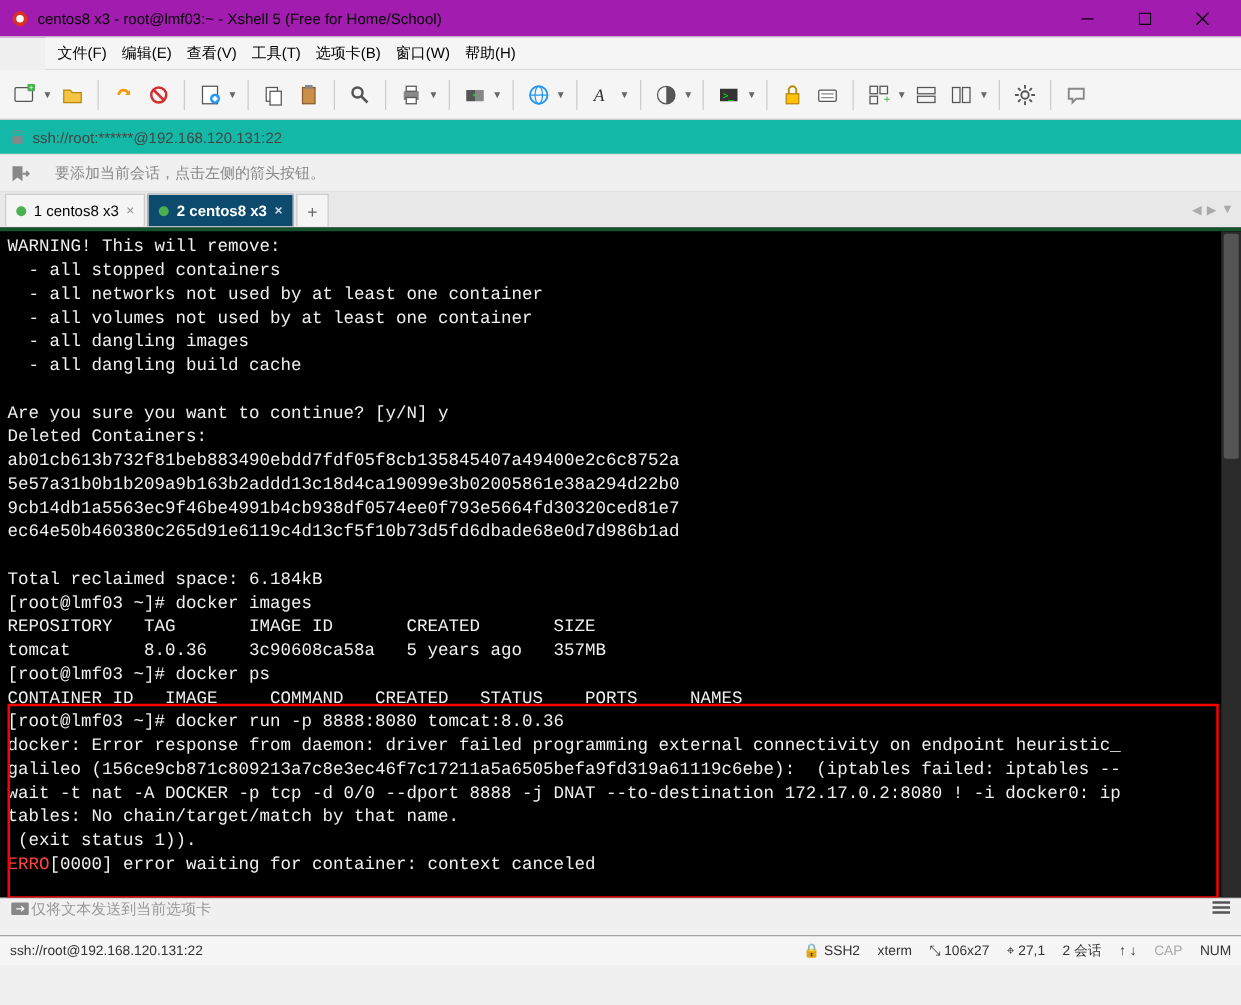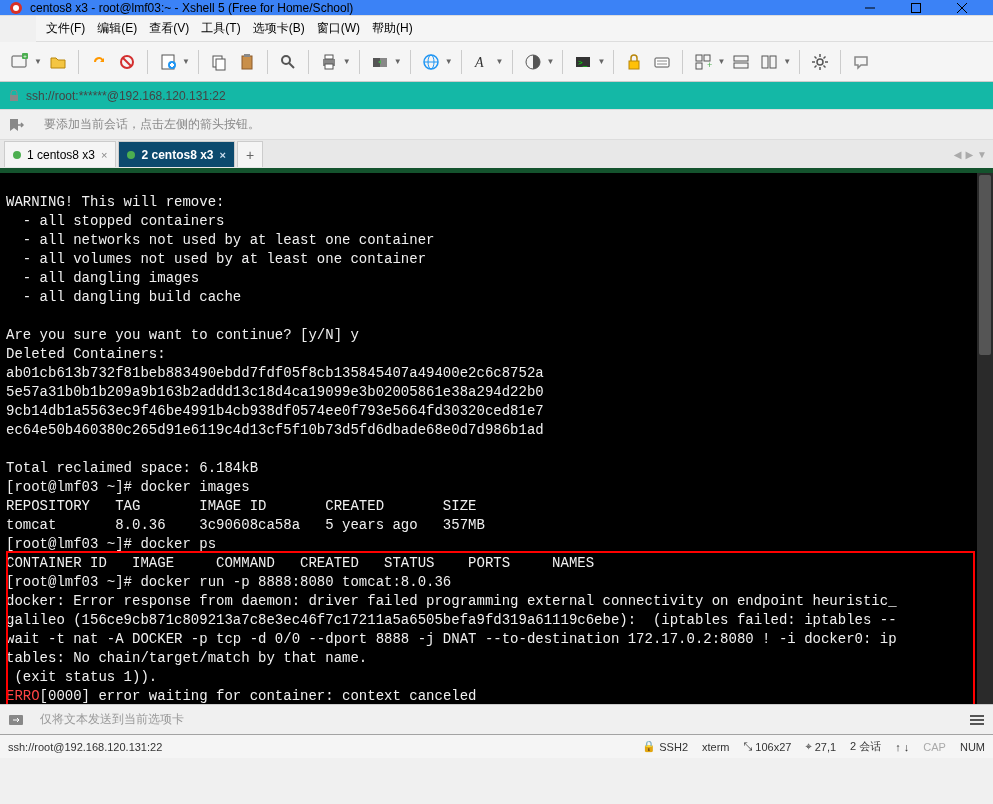--- a/index.html
+++ b/index.html
@@ -1,43 +1,43 @@
 <!DOCTYPE html>
 <html><head>
 <meta charset="utf-8">
 <style>
 * { margin: 0; padding: 0; box-sizing: border-box; }
 body { font-family: "Segoe UI", Tahoma, sans-serif; font-size: 12px; background: #f0f0f0; width: 993px; height: 804px; overflow: hidden; position: relative; }
-.titlebar { height: 16px; background: #3b82f6; display: flex; align-items: center; padding: 0 8px; border-bottom: 1px solid #ddd; }
+.titlebar { height: 30px; background: #a21caf; display: flex; align-items: center; padding: 0 8px; border-bottom: 1px solid #ddd; }
 .titlebar .icon { width: 16px; height: 16px; margin-right: 6px; }
 .titlebar .title { flex: 1; font-size: 12px; color: #000; }
 .winbtns { display: flex; gap: 0; }
 .winbtn { width: 46px; height: 30px; display: flex; align-items: center; justify-content: center; cursor: pointer; }
 .menubar { height: 26px; background: #f5f5f5; display: flex; align-items: center; padding: 0 10px; gap: 12px; border-bottom: 1px solid #ddd; margin-left: 36px; }
 .menubar span { cursor: pointer; font-size: 12px; }
 .toolbar { height: 40px; background: #f5f5f5; display: flex; align-items: center; padding: 0 8px; gap: 4px; border-bottom: 1px solid #ccc; }
 .tbtn { width: 24px; height: 24px; display: flex; align-items: center; justify-content: center; cursor: pointer; border-radius: 2px; }
 .tsep { width: 1px; height: 24px; background: #ccc; margin: 0 4px; }
 .tdrop { font-size: 8px; margin-left: -2px; color: #666; cursor: pointer; }
 .addressbar { height: 28px; background: #14b8a6; display: flex; align-items: center; padding: 0 8px; gap: 6px; border-bottom: 1px solid #ddd; font-size: 12px; color: #444; }
 .hintbar { height: 30px; background: #f0f0f0; display: flex; align-items: center; padding: 0 8px; gap: 20px; border-bottom: 1px solid #ddd; font-size: 12px; color: #888; }
 .tabbar { height: 28px; background: #e8e8e8; display: flex; align-items: center; padding: 0 4px; position: relative; }
 .tab { height: 26px; padding: 0 8px 0 8px; display: flex; align-items: center; gap: 6px; background: #f5f5f5; border: 1px solid #ccc; border-bottom: none; margin-right: 2px; cursor: pointer; font-size: 12px; position: relative; }
 .tab.active { background: #0c4a6e; color: #fff; font-weight: bold; }
 .tab .dot { width: 8px; height: 8px; border-radius: 50%; background: #4caf50; }
 .tab .close { font-size: 11px; color: #888; cursor: pointer; }
 .tab.active .close { color: #cde; }
 .tab.add { width: 26px; padding: 0; justify-content: center; font-size: 14px; color: #666; }
 .tabnav { position: absolute; right: 6px; display: flex; gap: 4px; color: #aaa; font-size: 10px; }
-.terminal { background: #000; color: #f0f0f0; font-family: "Consolas","Courier New",monospace; font-size: 14px; line-height: 19px; padding: 20px 6px; height: 536px; overflow: hidden; white-space: pre; position: relative; border-top: 5px solid #14532d; }
+.terminal { background: #000; color: #f0f0f0; font-family: "Consolas","Courier New",monospace; font-size: 14px; line-height: 19px; padding: 4px 6px; height: 536px; overflow: hidden; white-space: pre; position: relative; border-top: 3px solid #14532d; }
 .terminal .redbox { border: 2px solid #ff0000; position: absolute; left: 6px; right: 18px; top: 378px; height: 156px; pointer-events: none; }
 .terminal .err { color: #ff4444; }
 .scrollbar { position: absolute; right: 0; top: 0; width: 16px; height: 100%; background: #2a2a2a; }
 .scrollthumb { position: absolute; right: 2px; top: 2px; width: 12px; height: 180px; background: #555; border-radius: 2px; }
-.inputbar { height: 30px; background: #f0f0f0; display: flex; align-items: center; padding: 0 8px; gap: 16px; border-top: 1px solid #ccc; }
+.inputbar { height: 30px; background: #f0f0f0; display: flex; padding: 0 8px; gap: 1px; border-top: 1px solid #ccc; }
 .inputbar .field { flex: 1; color: #999; font-size: 12px; }
 .statusbar { height: 24px; background: #f5f5f5; display: flex; align-items: center; padding: 0 8px; font-size: 11px; color: #333; border-top: 1px solid #a3a3a3; }
 .statusbar .sl { flex: 1; }
 .statusbar .sr { display: flex; gap: 14px; align-items: center; }
 .statusbar .sr span { display: flex; align-items: center; gap: 3px; }
 .greenlock { color: #4caf50; }
 svg { display: block; }
 </style>
 </head>
 <body>

